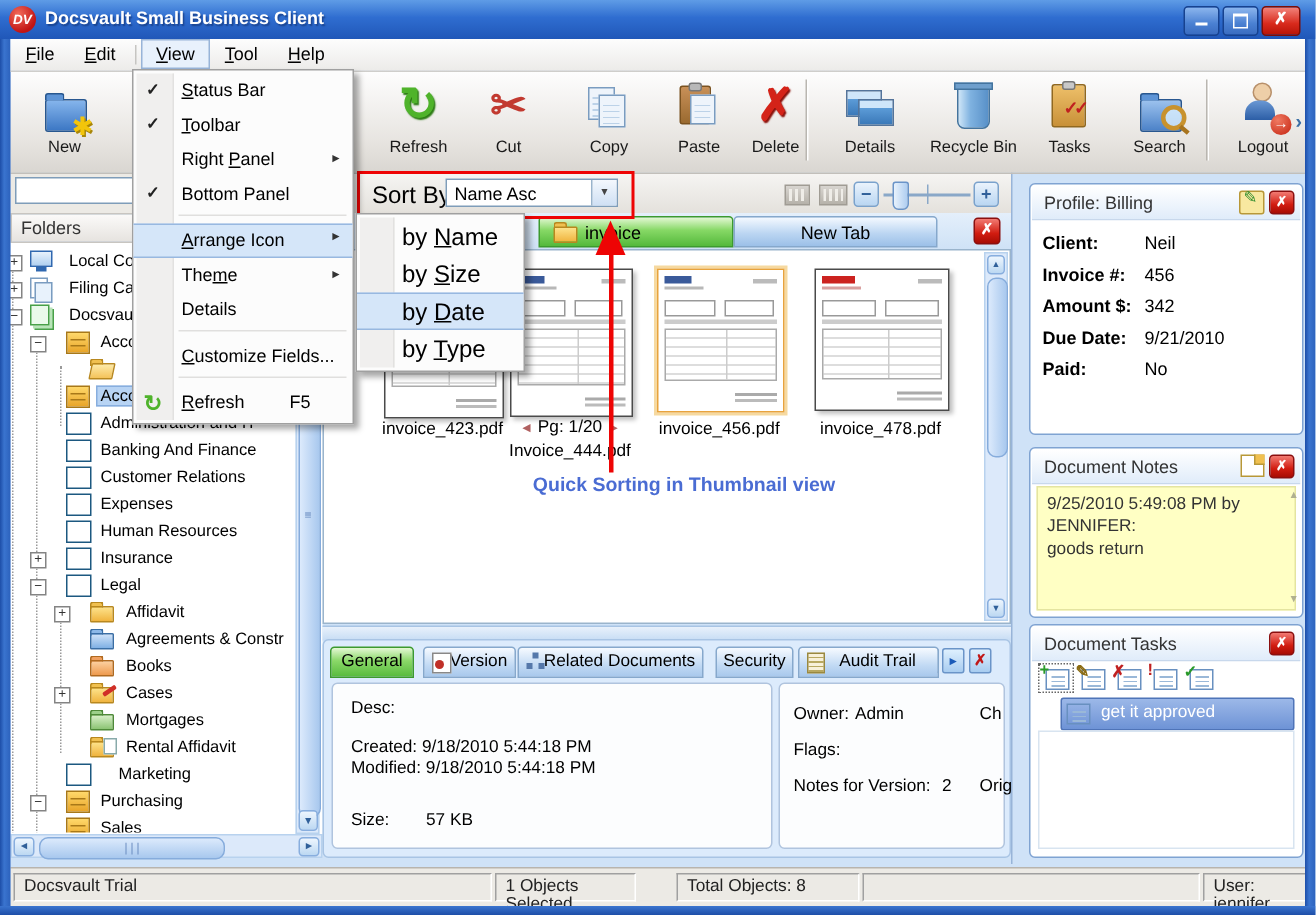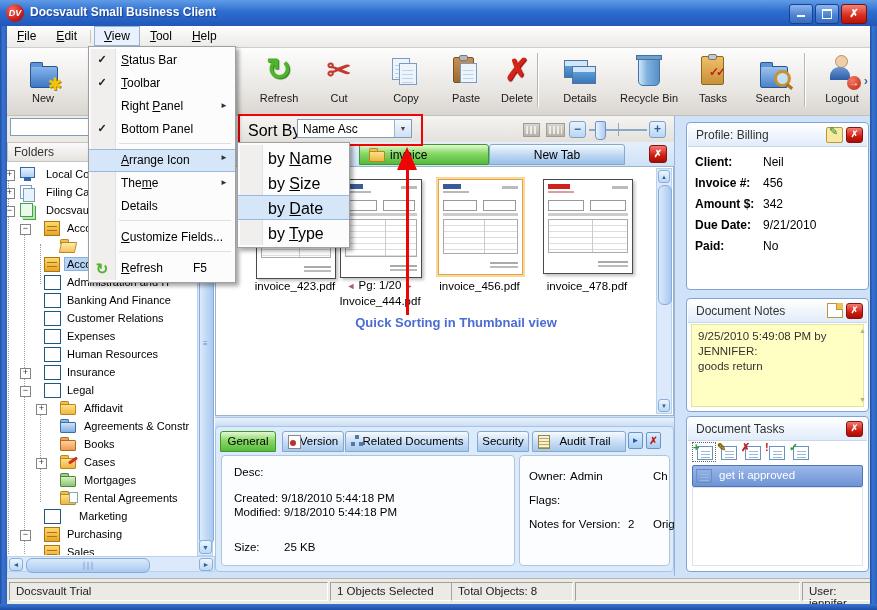--- a/index.html
+++ b/index.html
@@ -220,21 +220,21 @@
   .pfl{display:inline-block;width:68px;font-weight:bold;font-size:12px}
   .pfv{font-size:12px}
   #note-area{position:absolute;left:4px;right:4px;top:25px;bottom:4px;background:#ffffc4;border:1px solid #e4e4a0;
       font-size:11.5px;line-height:15px;padding:4px 14px 18px 6px;white-space:pre-line;color:#333;box-sizing:border-box}
   .note-arr{position:absolute;right:2px;color:#b0b090;font-size:7px}
   .tkic{position:relative;display:inline-block;width:22px;height:18px;margin-right:2px}
   .tkic .pgi{position:absolute;left:4px;top:3px;width:14px;height:12px;background:linear-gradient(#eaf2fc,#bcd6f0);
       border:1px solid #6890c0;background-image:repeating-linear-gradient(180deg,transparent 0 2px,#9ab8d8 2px 3px);background-size:9px 100%;background-position:3px 2px;background-repeat:no-repeat}
   .tkic .ov{position:absolute;left:0;top:-2px;font-size:11px;font-weight:bold}
   .tkic.focus{outline:1px dotted #666}
-  #task-row{position:absolute;left:5px;right:5px;top:48px;height:20px;border:1px solid #4f74b8;border-radius:2px;
+  #task-row{position:absolute;left:20px;right:5px;top:48px;height:20px;border:1px solid #4f74b8;border-radius:2px;
       background:linear-gradient(#9cb8e8,#6e93d6);color:#fff;font-size:11.5px}
   #task-row .pgi{position:absolute;left:3px;top:3px}
   #task-row .tklabel{position:absolute;left:26px;top:3px}
   #tasks-white{position:absolute;left:5px;right:5px;top:70px;bottom:5px;background:#fff;border:1px solid #d8e4f0}
 
   
   #statusbar{position:absolute;left:7px;right:7px;top:578px;height:26px;background:#eceae5;border-top:1px solid #b8b4ae}
   .scell{position:absolute;top:3px;height:19px;border:1px solid;border-color:#a0a0a0 #fff #fff #a0a0a0;
       font-size:11.5px;padding:2px 0 0 6px;box-sizing:border-box;color:#222}
 
@@ -408,21 +408,21 @@
     <span class="exp" style="left:36px;top:296px">+</span>
     <span class="ti i-folder f-case" style="left:60px;top:293px">
       <span class="pen"></span>
     </span>
     <span class="tlab" style="left:81px;top:293px">Cases</span>
     <span class="ti i-folder f-green" style="left:60px;top:311px"></span>
     <span class="tlab" style="left:81px;top:311px">Mortgages</span>
     <span class="ti i-folder f-page" style="left:60px;top:329px">
       <span class="pp"></span>
     </span>
-    <span class="tlab" style="left:81px;top:329px">Rental Agreements</span>
+    <span class="tlab" style="left:81px;top:329px">Rental Affidavit</span>
     <span class="ti i-building" style="left:44px;top:347px"></span>
     <span class="tlab" style="left:76px;top:347px">Marketing</span>
     <span class="exp" style="left:20px;top:368px">−</span>
     <span class="ti i-cabinet" style="left:44px;top:365px"></span>
     <span class="tlab" style="left:64px;top:365px">Purchasing</span>
     <span class="ti i-cabinet" style="left:44px;top:383px"></span>
     <span class="tlab" style="left:64px;top:383px">Sales</span>
   </div>
 
 <div class="abs sb-track" style="left:197px;top:162px;width:16px;height:394px">
@@ -539,21 +539,21 @@
 
 <div id="details">
   <span class="dnav" style="left:395px">◄</span>
   <span class="dnav next" style="left:412px">►</span>
   <span class="dnav xbtn" style="left:430px">✗</span>
   <div class="dbox" style="left:5px;width:294px">
     <div class="drow" style="left:12px;top:10px">Desc:</div>
     <div class="drow" style="left:12px;top:36px">Created: 9/18/2010 5:44:18 PM</div>
     <div class="drow" style="left:12px;top:50px">Modified: 9/18/2010 5:44:18 PM</div>
     <div class="drow" style="left:12px;top:85px">Size:</div>
-    <div class="drow" style="left:62px;top:85px">25 KB</div>
+    <div class="drow" style="left:62px;top:85px">57 KB</div>
   </div>
   <div class="dbox" style="left:303px;width:151px">
     <div class="drow" style="left:9px;top:14px">Owner:</div>
     <div class="drow" style="left:50px;top:14px">Admin</div>
     <div class="drow" style="left:133px;top:14px">Ch</div>
     <div class="drow" style="left:9px;top:38px">Flags:</div>
     <div class="drow" style="left:9px;top:62px">Notes for Version:</div>
     <div class="drow" style="left:108px;top:62px">2</div>
     <div class="drow" style="left:133px;top:62px">Origi</div>
   </div>
@@ -602,21 +602,21 @@
     <div id="task-row">
       <span class="tkic" style="width:18px"><span class="pgi"></span></span>
       <span class="tklabel">get it approved</span>
     </div>
     <div id="tasks-white"></div>
   </div>
 </div>
 
 <div id="statusbar">
     <div class="scell" style="left:2px;width:319px">Docsvault Trial</div>
-    <div class="scell" style="left:323px;width:141px">1 Objects Selected</div>
+    <div class="scell" style="left:323px;width:94px">1 Objects Selected</div>
     <div class="scell" style="left:444px;width:122px">Total Objects: 8</div>
     <div class="scell" style="left:568px;width:225px"></div>
     <div class="scell" style="left:795px;width:74px">User: jennifer</div>
   </div>
 
 <div id="view-menu" class="popup">
     <div class="vrow">
       <span class="vgut"><span class="chk">✓</span></span>
       <span class="vlab"><u>S</u>tatus Bar</span>
     </div>

